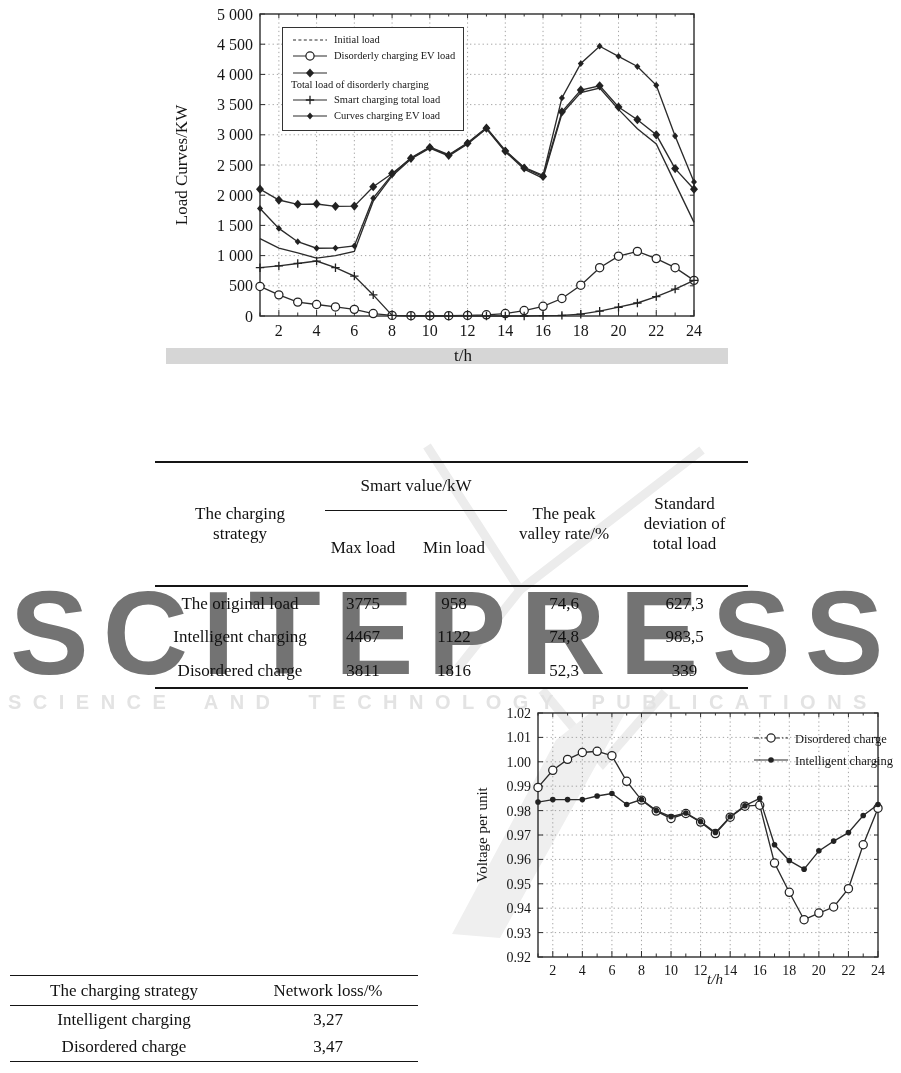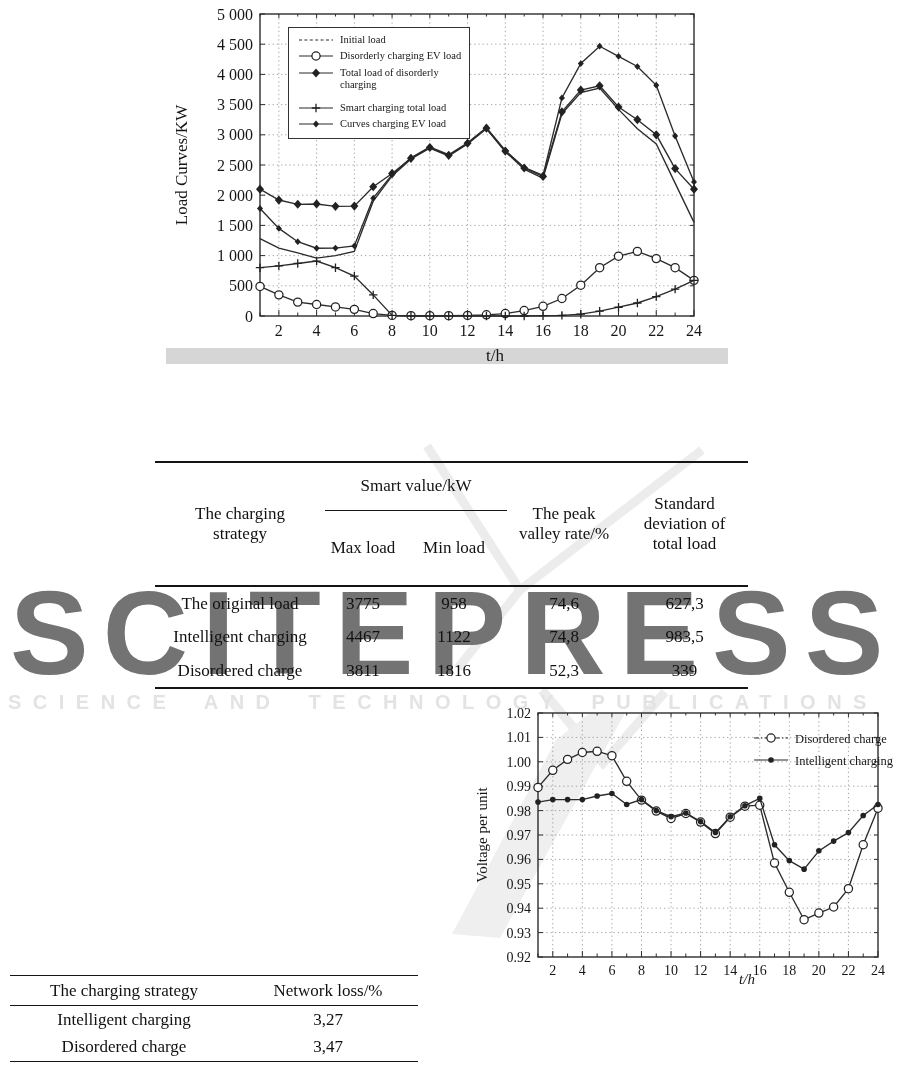--- a/index.html
+++ b/index.html
@@ -11,21 +11,21 @@
   .wm-title{position:absolute;left:10px;top:574px;font-family:"Liberation Sans",sans-serif;
             font-weight:bold;font-size:118px;line-height:1;letter-spacing:14px;color:#737373;
             white-space:nowrap;}
   .wm-sub{position:absolute;left:8px;top:691px;font-family:Liberation Sans, sans-serif;
           font-weight:bold;font-size:20px;letter-spacing:11.5px;word-spacing:10px;color:#e3e3e3;
           white-space:nowrap;}
   
   .fig{position:absolute;z-index:1;}
   .chart-host{position:absolute;inset:0;}
   .ylab{position:absolute;transform:translate(-50%,-50%) rotate(-90deg);white-space:nowrap;}
-  .xlab{position:absolute;transform:translate(-50%,-50%);white-space:nowrap;margin-left:32px;}
+  .xlab{position:absolute;transform:translate(-50%,-50%);white-space:nowrap;}
   #fig1 .ylab{font-size:17px;}
   #fig1 .xlab{font-size:17px;}
   #fig2 .ylab{font-size:15px;}
   #fig2 .xlab{font-size:15px;font-style:italic;}
   .strip{position:absolute;left:6px;top:348px;width:562px;height:16px;background:#d6d6d6;}
   .legend{position:absolute;padding:6px 6px 4px 8px;line-height:1.22;color:#161616;}
   .legend-item{display:flex;align-items:flex-start;}
   .legend-item svg{margin-right:5px;flex:0 0 auto;}
   
   table{border-collapse:collapse;background:transparent;z-index:1;position:absolute;
@@ -287,35 +287,35 @@
             <path d="M 378.8434782608696 315.698 L 387.24347826086955 315.698 M 383.04347826086956 311.498 L 383.04347826086956 319.89799999999997" stroke="#222" stroke-width="1.3" fill="none"></path>
             <path d="M 397.7130434782609 315.396 L 406.11304347826086 315.396 M 401.9130434782609 311.196 L 401.9130434782609 319.596" stroke="#222" stroke-width="1.3" fill="none"></path>
             <path d="M 416.5826086956522 314.188 L 424.9826086956522 314.188 M 420.7826086956522 309.988 L 420.7826086956522 318.388" stroke="#222" stroke-width="1.3" fill="none"></path>
             <path d="M 435.4521739130435 311.168 L 443.8521739130435 311.168 M 439.6521739130435 306.968 L 439.6521739130435 315.368" stroke="#222" stroke-width="1.3" fill="none"></path>
             <path d="M 454.3217391304348 307.242 L 462.7217391304348 307.242 M 458.5217391304348 303.04200000000003 L 458.5217391304348 311.442" stroke="#222" stroke-width="1.3" fill="none"></path>
             <path d="M 473.1913043478261 303.014 L 481.59130434782605 303.014 M 477.39130434782606 298.814 L 477.39130434782606 307.214" stroke="#222" stroke-width="1.3" fill="none"></path>
             <path d="M 492.0608695652174 296.672 L 500.46086956521737 296.672 M 496.2608695652174 292.47200000000004 L 496.2608695652174 300.872" stroke="#222" stroke-width="1.3" fill="none"></path>
             <path d="M 510.93043478260876 289.122 L 519.3304347826088 289.122 M 515.1304347826087 284.922 L 515.1304347826087 293.322" stroke="#222" stroke-width="1.3" fill="none"></path>
             <path d="M 529.8 280.364 L 538.2 280.364 M 534 276.164 L 534 284.56399999999996" stroke="#222" stroke-width="1.3" fill="none"></path>
           </g>
-        </svg><div class="legend" style="left: 128px; top: 27px; width: 166px; font-size: 10.5px; border: 1.5px solid rgb(51, 51, 51); background: rgb(255, 255, 255);">
+        </svg><div class="legend" style="left: 122px; top: 27px; width: 166px; font-size: 10.5px; border: 1.5px solid rgb(51, 51, 51); background: rgb(255, 255, 255);">
           <div class="legend-item" style="margin-bottom: 3.5px;">
             <svg width="38" height="12">
               <line x1="2" y1="6" x2="36" y2="6" stroke="#2b2b2b" stroke-width="1.2" stroke-dasharray="3 2.4"></line>
             </svg>
             <span>Initial load</span>
           </div>
           <div class="legend-item" style="margin-bottom: 3.5px;">
             <svg width="38" height="12">
               <line x1="2" y1="6" x2="36" y2="6" stroke="#2b2b2b" stroke-width="1.2"></line>
               <circle cx="19" cy="6" r="4.1" fill="#fff" stroke="#222" stroke-width="1.25"></circle>
             </svg>
             <span>Disorderly charging EV load</span>
           </div>
-          <div class="legend-item" style="margin-bottom: 10px;">
+          <div class="legend-item" style="margin-bottom: 3px; flex-direction: column;">
             <svg width="38" height="12">
               <line x1="2" y1="6" x2="36" y2="6" stroke="#2b2b2b" stroke-width="1.2"></line>
               <path d="M 19 1.4000000000000004 L 23 6 L 19 10.6 L 15 6 Z" fill="#222"></path>
             </svg>
             <span>Total load of disorderly charging</span>
           </div>
           <div class="legend-item" style="margin-bottom: 3px;">
             <svg width="38" height="12">
               <line x1="2" y1="6" x2="36" y2="6" stroke="#2b2b2b" stroke-width="1.2"></line>
               <path d="M 14.8 6 L 23.2 6 M 19 1.7999999999999998 L 19 10.2" stroke="#222" stroke-width="1.3" fill="none"></path>

